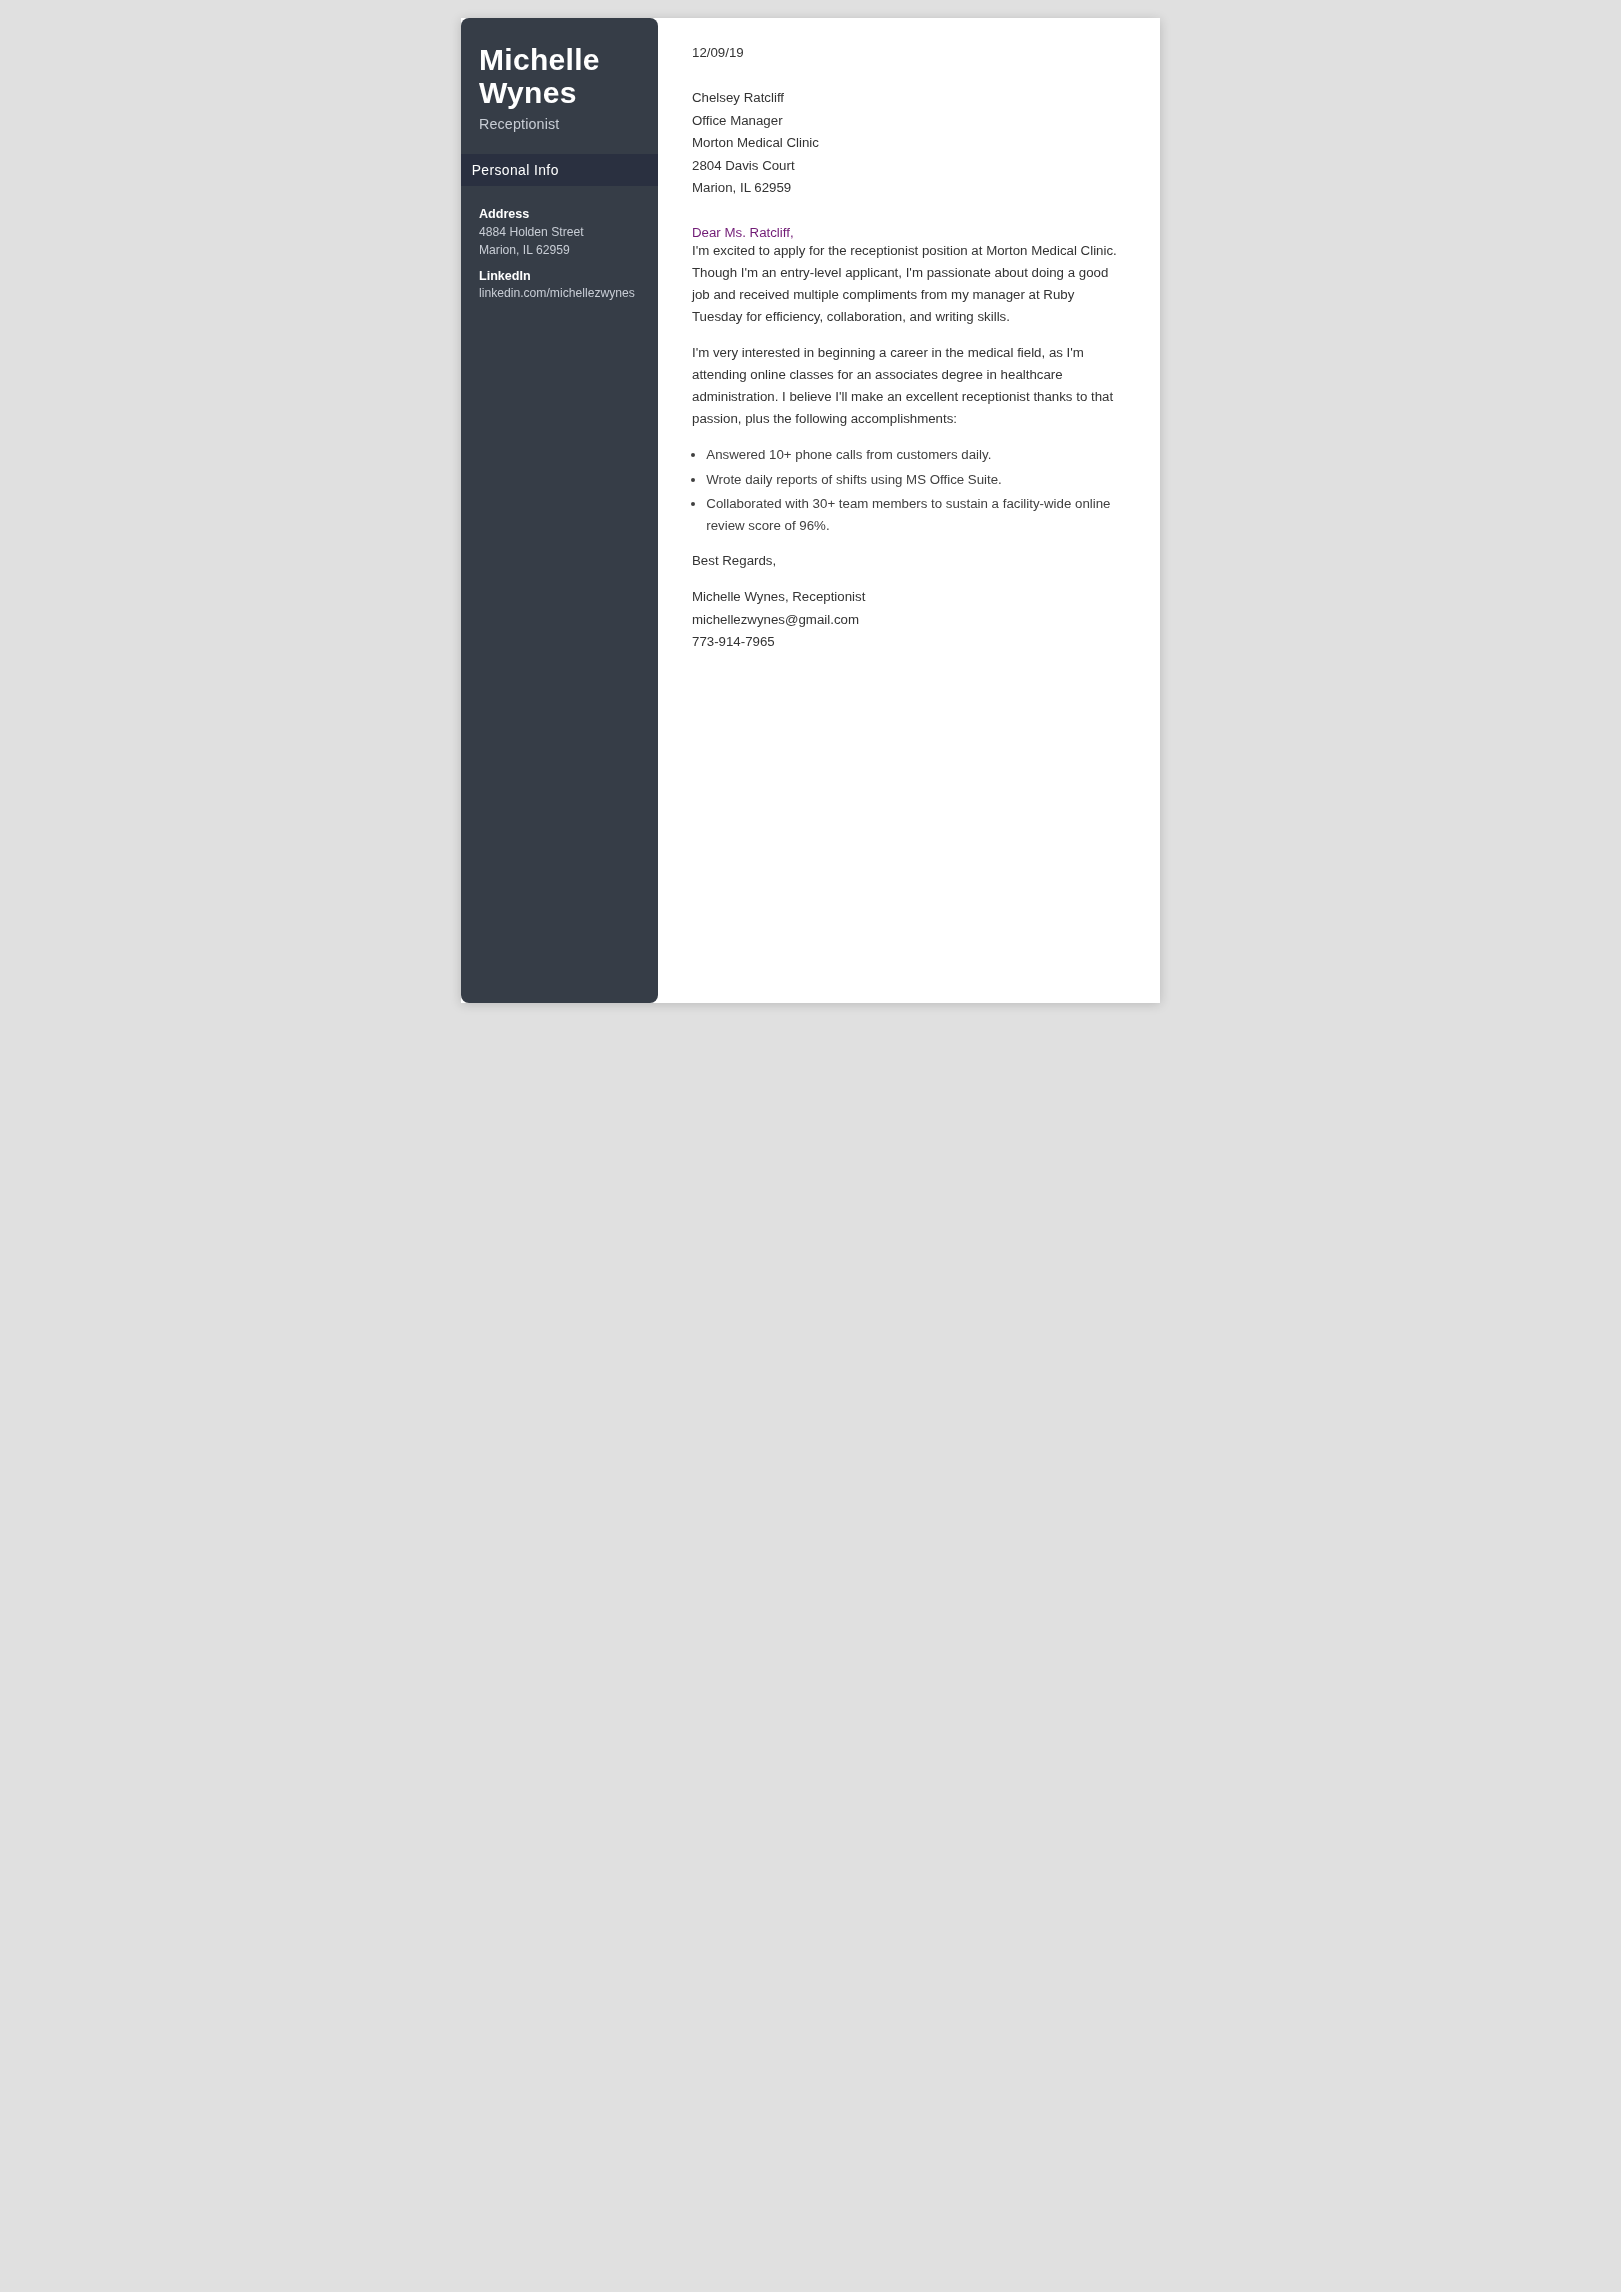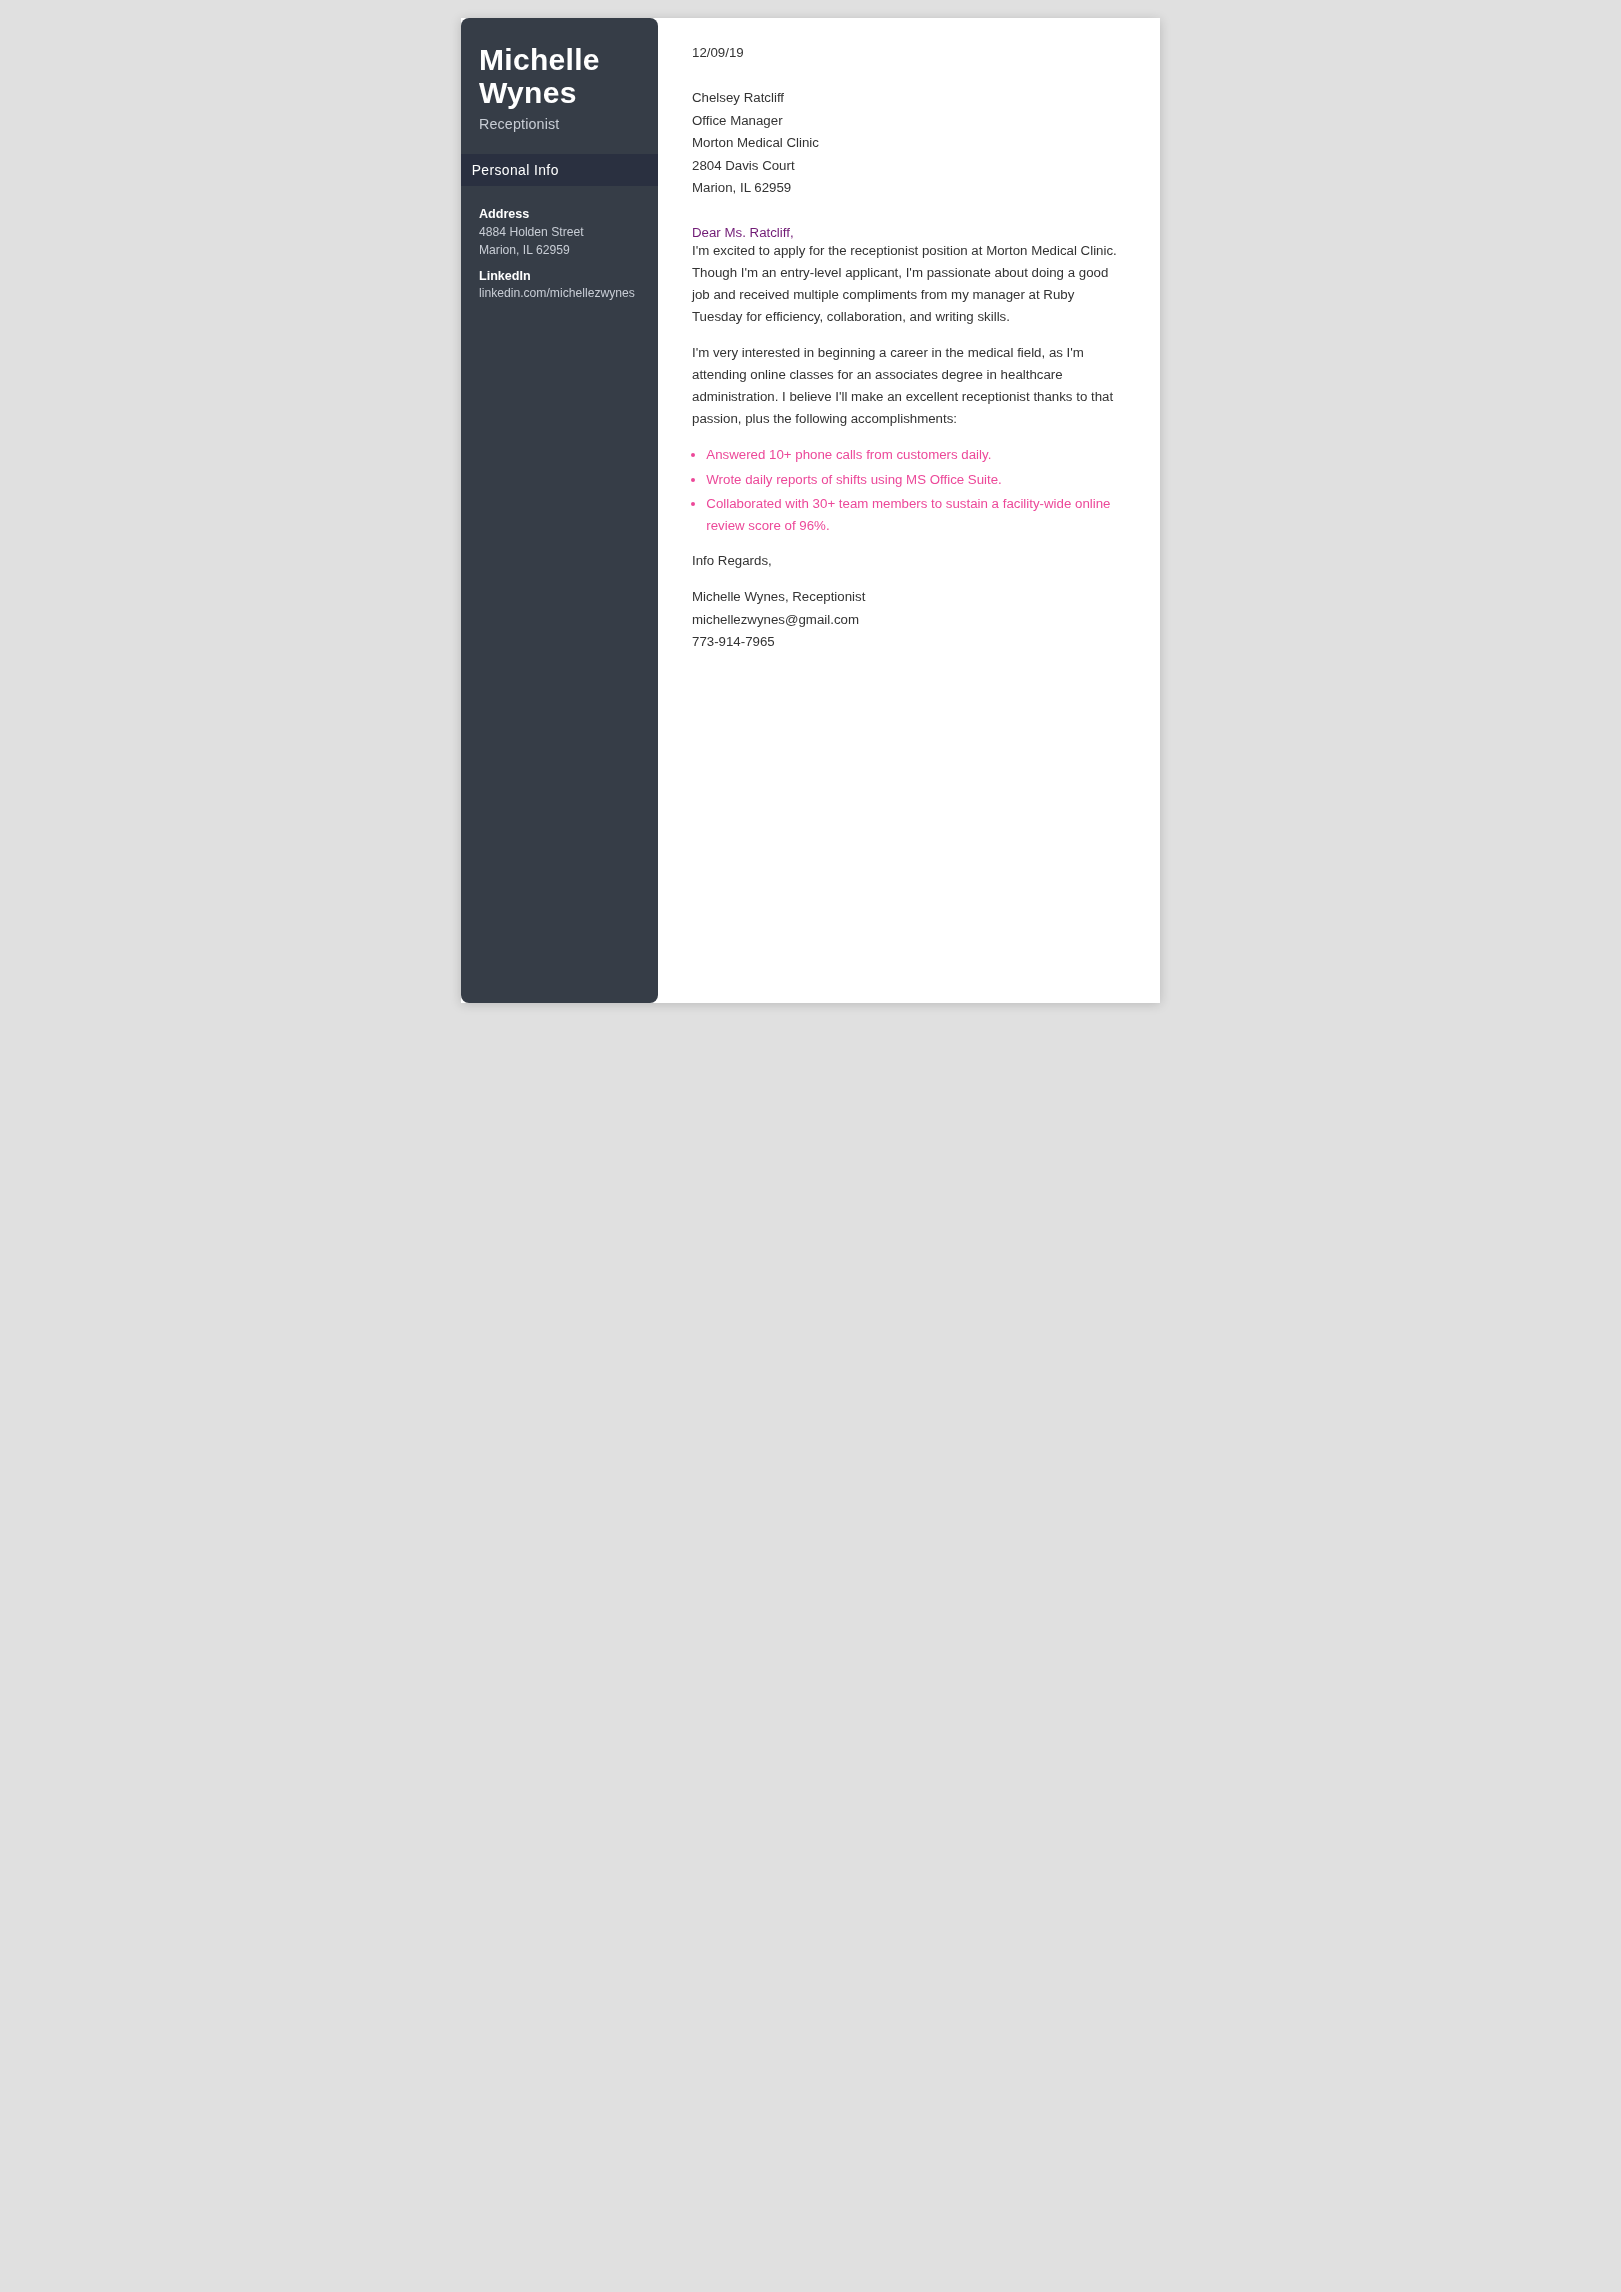--- a/index.html
+++ b/index.html
@@ -117,21 +117,21 @@
       margin-bottom: 14.3px;
     }
 
     .letter-body ul {
       margin: 5.4px 0 14.3px 14.3px;
       padding: 0;
     }
 
     .letter-body ul li {
       font-size: 0.93em;
-      color: #ec4899;
+      color: #404040;
       line-height: 1.65;
       margin-bottom: 2.7px;
       list-style-type: disc;
     }
 
     .letter-closing {
       font-size: 0.93em;
       color: #333;
       margin-top: 16px;
       margin-bottom: 18px;
@@ -181,21 +181,21 @@
     <div class="letter-body">
       <p>I'm excited to apply for the receptionist position at Morton Medical Clinic. Though I'm an entry-level applicant, I'm passionate about doing a good job and received multiple compliments from my manager at Ruby Tuesday for efficiency, collaboration, and writing skills.</p>
       <p>I'm very interested in beginning a career in the medical field, as I'm attending online classes for an associates degree in healthcare administration. I believe I'll make an excellent receptionist thanks to that passion, plus the following accomplishments:</p>
       <ul>
         <li>Answered 10+ phone calls from customers daily.</li>
         <li>Wrote daily reports of shifts using MS Office Suite.</li>
         <li>Collaborated with 30+ team members to sustain a facility-wide online review score of 96%.</li>
       </ul>
     </div>
 
-    <div class="letter-closing">Info Regards,</div>
+    <div class="letter-closing">Best Regards,</div>
 
     <div class="letter-signature">
       <p>Michelle Wynes, Receptionist</p>
       <p>michellezwynes@gmail.com</p>
       <p>773-914-7965</p>
     </div>
   </div>
 </div>
 
 

